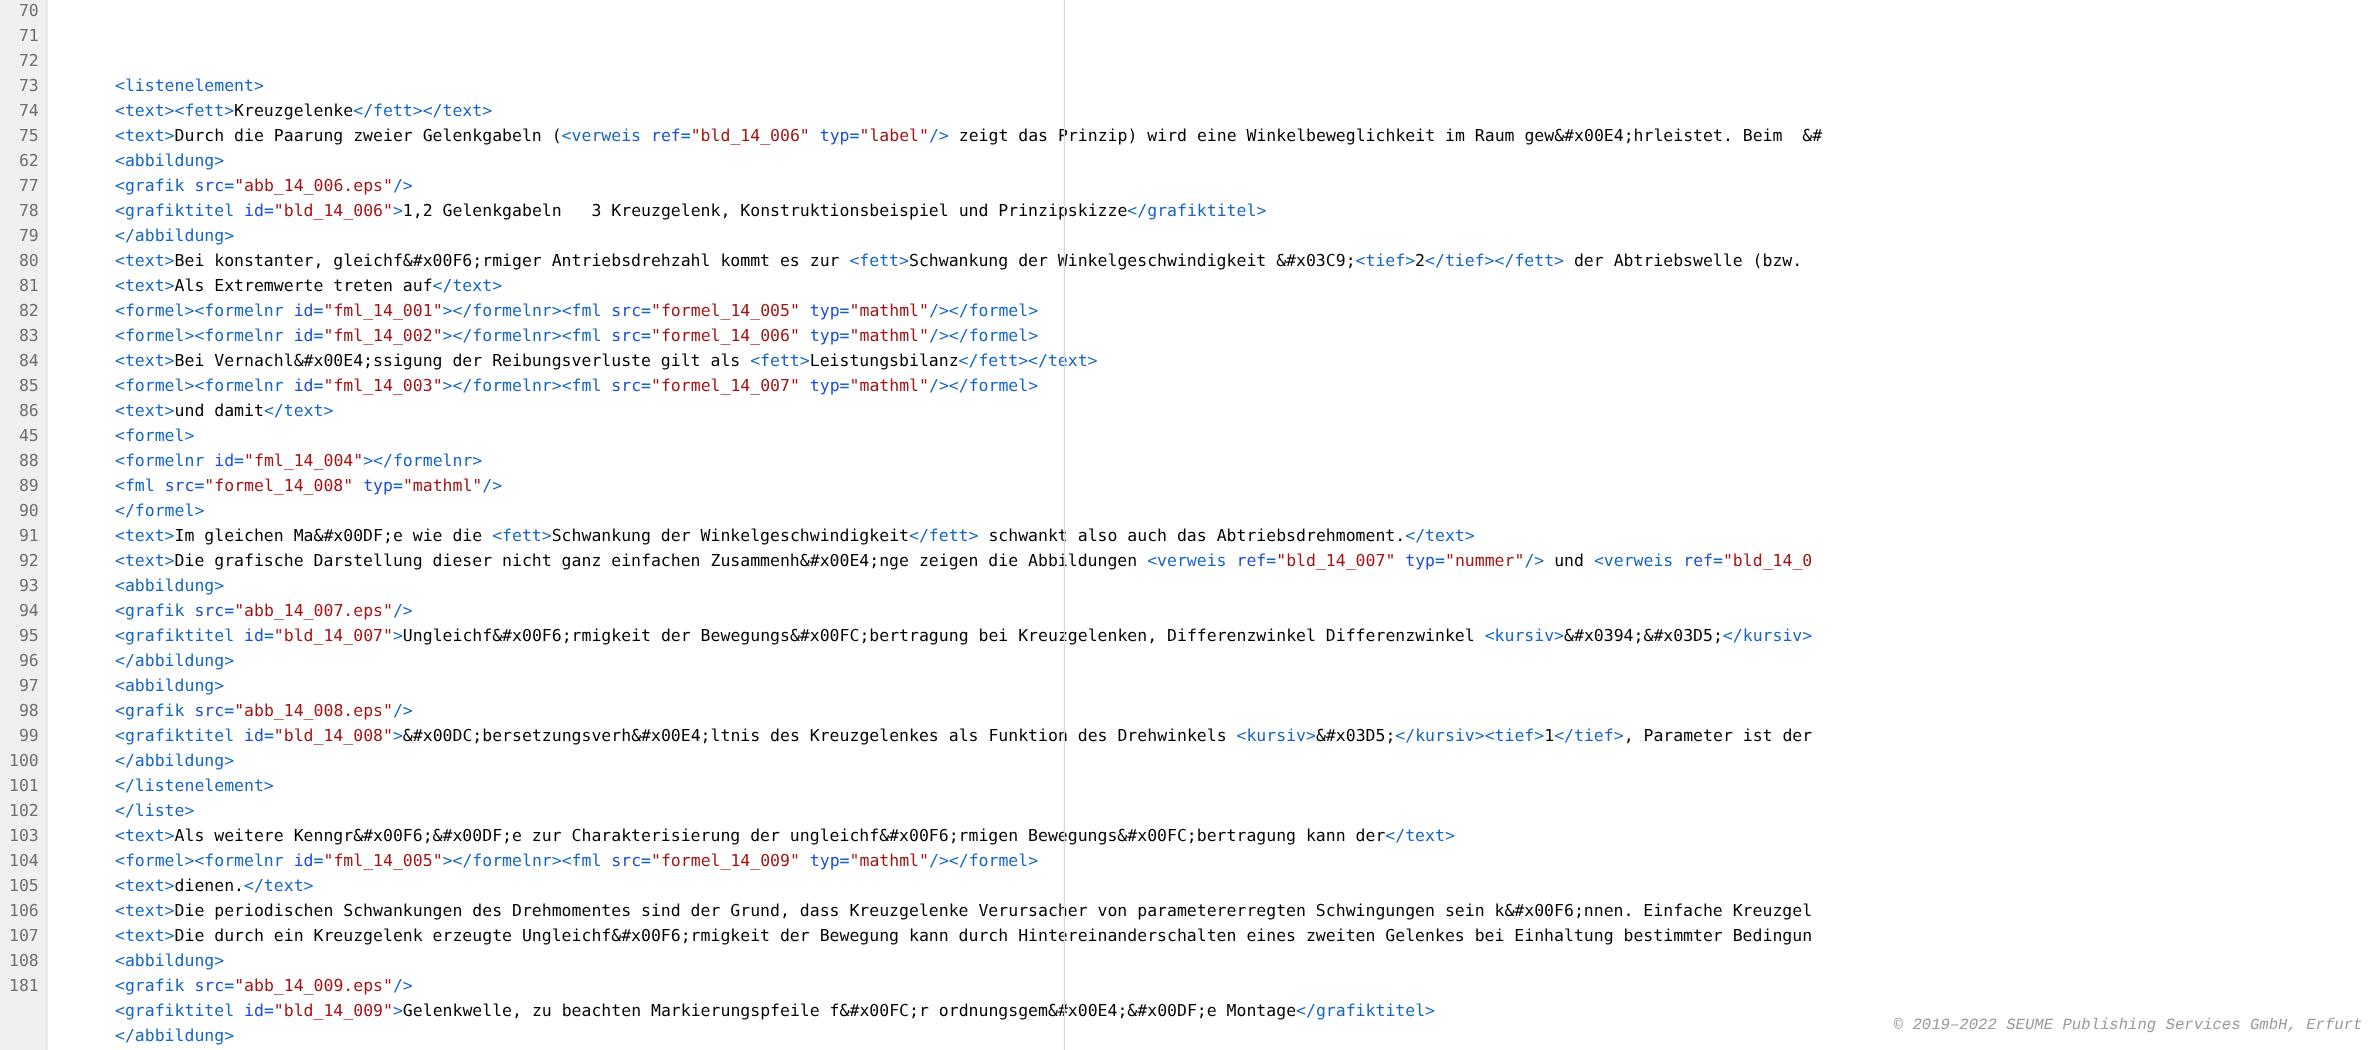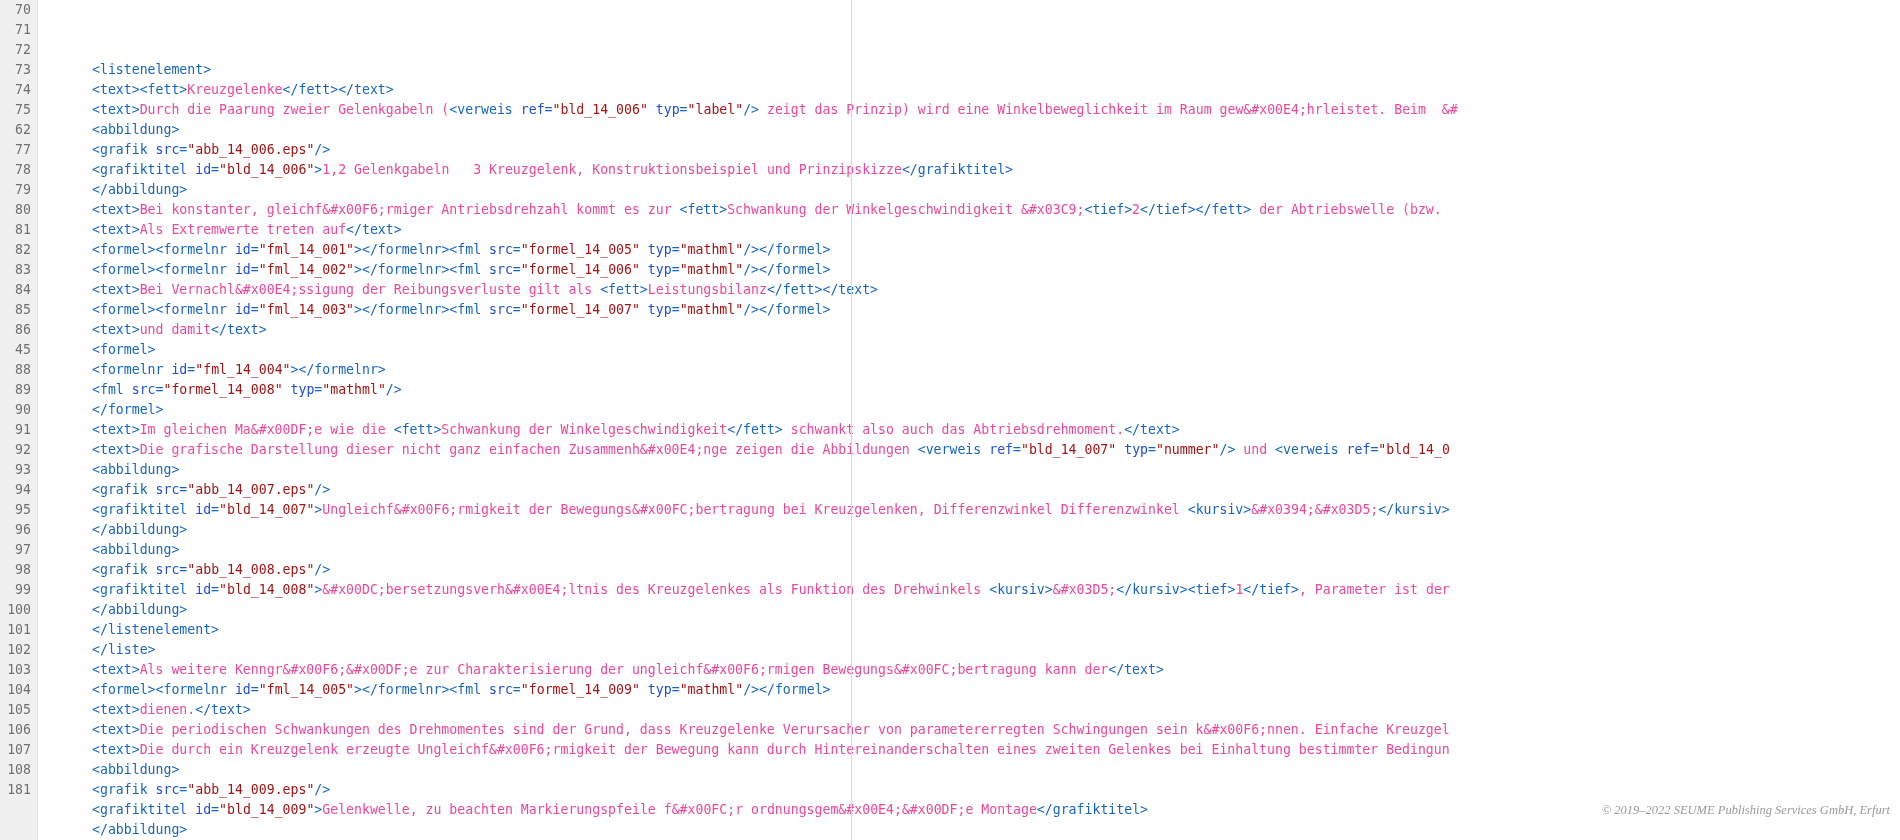--- a/index.html
+++ b/index.html
@@ -48,28 +48,28 @@
     bottom: 0;
     left: 765px;
     width: 0;
     border-left: 1px solid #d8d8d8;
     pointer-events: none;
   }
   
   .tag   { color: #1566c2; }
   .attrn { color: #1d4ed8; }
   .attrv { color: #a31515; }
-  .txt   { color: #ec4899; }
+  .txt   { color: #000000; }
   .punc  { color: #1566c2; }
   .footer {
     position: fixed;
     right: 10px;
-    bottom: 20px;
+    bottom: 10px;
     color: #9a9a9a;
-    font-family: Liberation Serif, serif;
+    font-family: Liberation Mono, monospace;
     font-size: 12.5px;
     font-style: italic;
   }
 </style>
 </head>
 <body>
 
 <div class="editor">
   <div class="gutter" id="gutter">
       <div>70</div>

